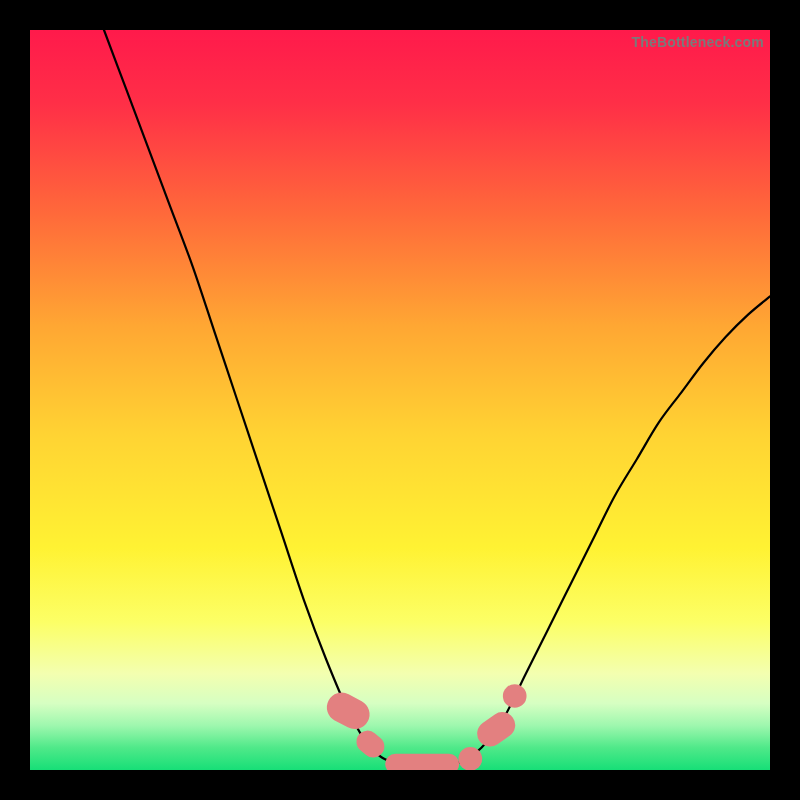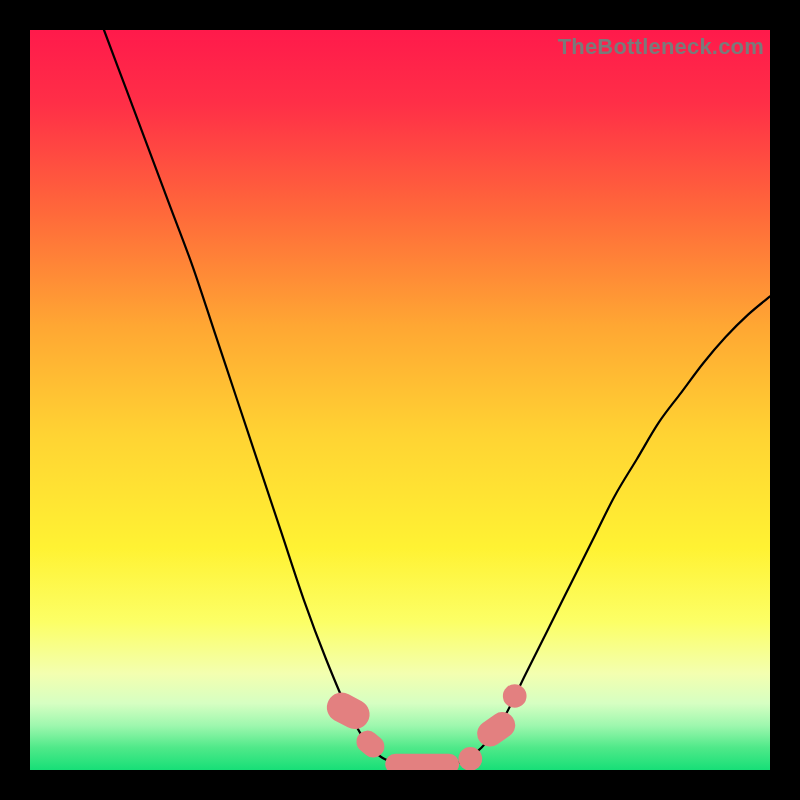--- a/index.html
+++ b/index.html
@@ -17,21 +17,21 @@
     top: 30px;
     width: 740px;
     height: 740px;
     background: #000;
   }
   .watermark {
     position: absolute;
     top: 4px;
     right: 6px;
     color: #7a7a7a;
-    font-size: 22px;
+    font-size: 14px;
     font-weight: 600;
     letter-spacing: 0.2px;
     z-index: 10;
     user-select: none;
   }
   svg {
     display: block;
   }
 </style>
 </head>

